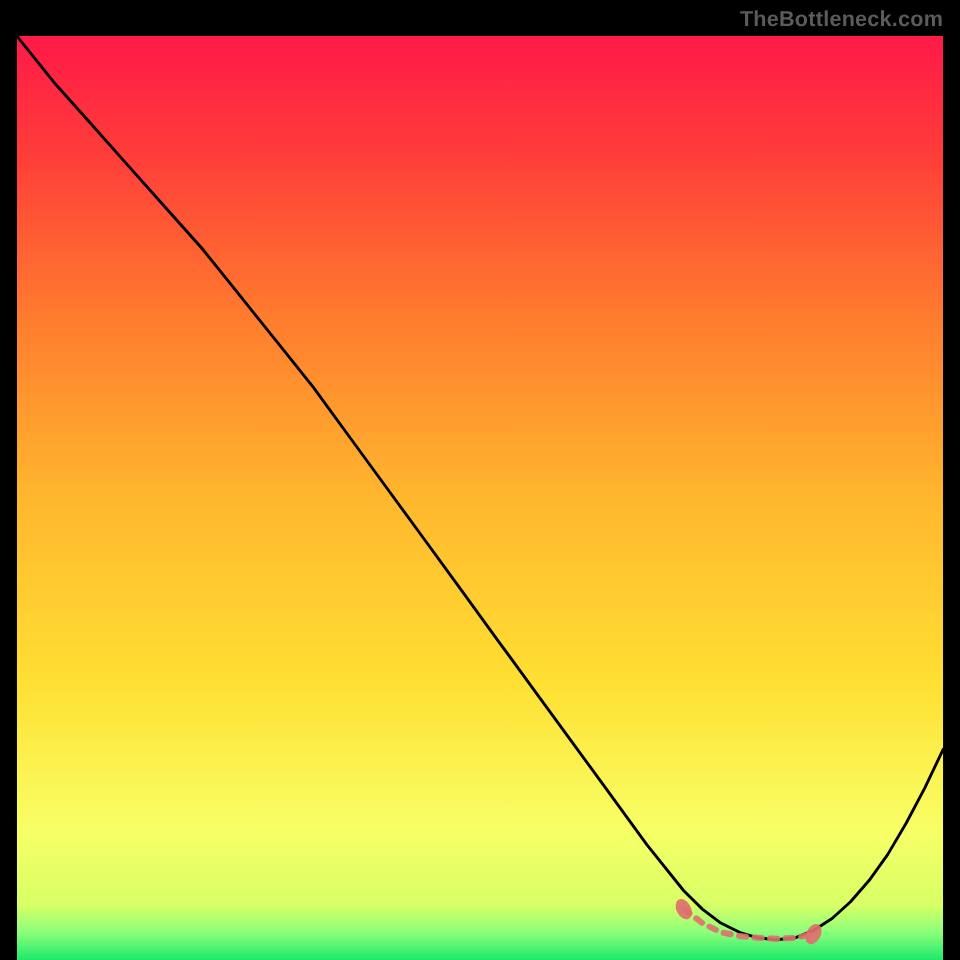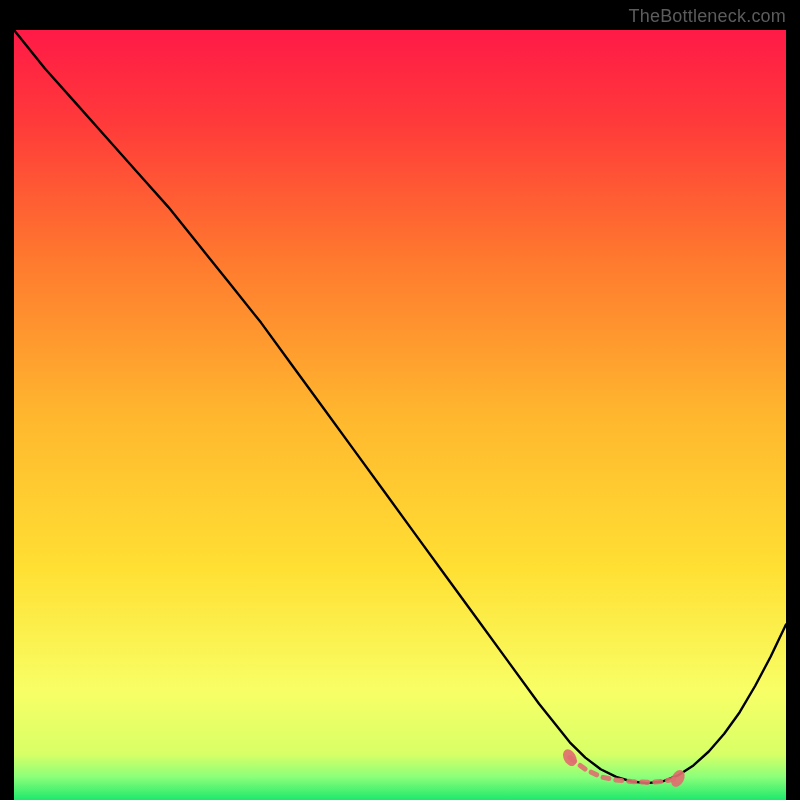--- a/index.html
+++ b/index.html
@@ -10,21 +10,21 @@
     top: 30px;
     width: 772px;
     height: 770px;
     background: #000;
   }
   .attribution {
     position: absolute;
     right: 14px;
     top: 6px;
     font-family: Arial, Helvetica, sans-serif;
-    font-weight: normal;
+    font-weight: bold;
     font-size: 18px;
     color: #5b5b5b;
     letter-spacing: 0.2px;
   }
   svg { display: block; }
 </style>
 </head>
 <body>
 
 <div class="attribution">TheBottleneck.com</div>

